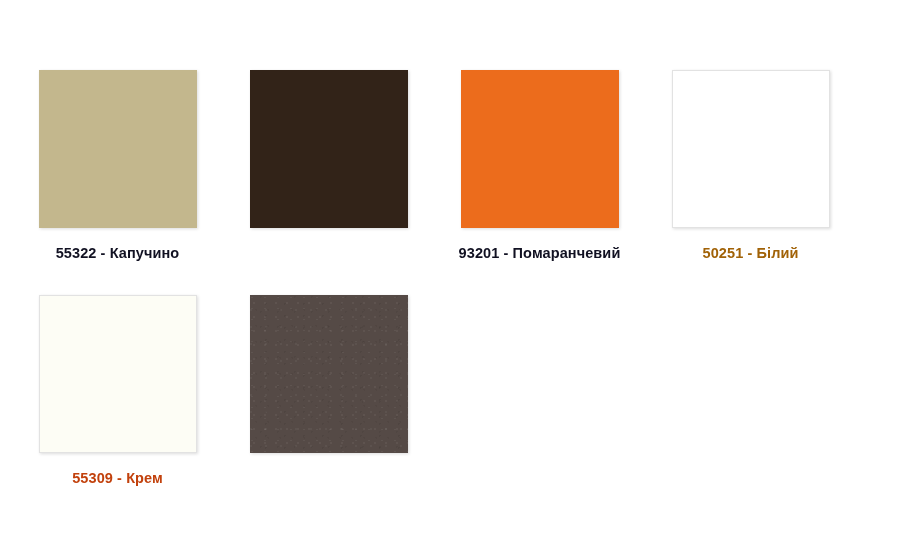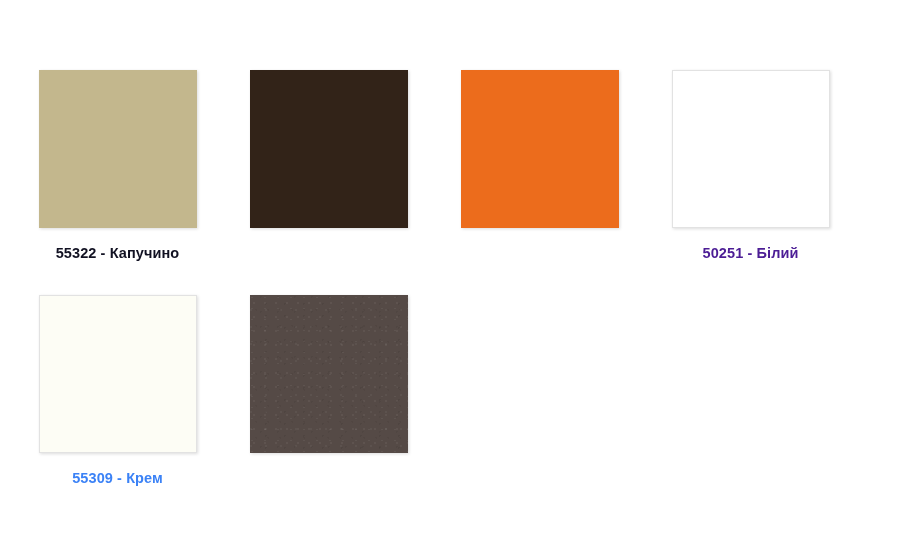--- a/index.html
+++ b/index.html
@@ -89,26 +89,27 @@
   <div class="swatch-grid">
       <div class="swatch-cell">
         <div class="swatch-chip" style="background-color: rgb(195, 183, 141);"></div>
         <div class="swatch-label" style="color: rgb(17, 17, 34);">55322 - Капучино</div>
       </div>
       <div class="swatch-cell">
         <div class="swatch-chip" style="background-color: rgb(50, 35, 24);"></div>
       </div>
       <div class="swatch-cell">
         <div class="swatch-chip" style="background-color: rgb(236, 108, 28);"></div>
+        <div class="swatch-label" style="color: rgb(17, 17, 34);">93201 - Помаранчевий</div>
       </div>
       <div class="swatch-cell">
         <div class="swatch-chip bordered" style="background-color: rgb(255, 255, 255);"></div>
-        <div class="swatch-label" style="color: #4c1d95;">50251 - Білий</div>
+        <div class="swatch-label" style="color: #a16207;">50251 - Білий</div>
       </div>
       <div class="swatch-cell row-2">
         <div class="swatch-chip bordered" style="background-color: rgb(253, 253, 245);"></div>
-        <div class="swatch-label" style="color: #3b82f6;">55309 - Крем</div>
+        <div class="swatch-label" style="color: #c2410c;">55309 - Крем</div>
       </div>
       <div class="swatch-cell row-2">
         <div class="swatch-chip textured" style="background-color: rgb(85, 74, 70);"></div>
       </div>
     </div>
 </div>
 
 </body></html>

